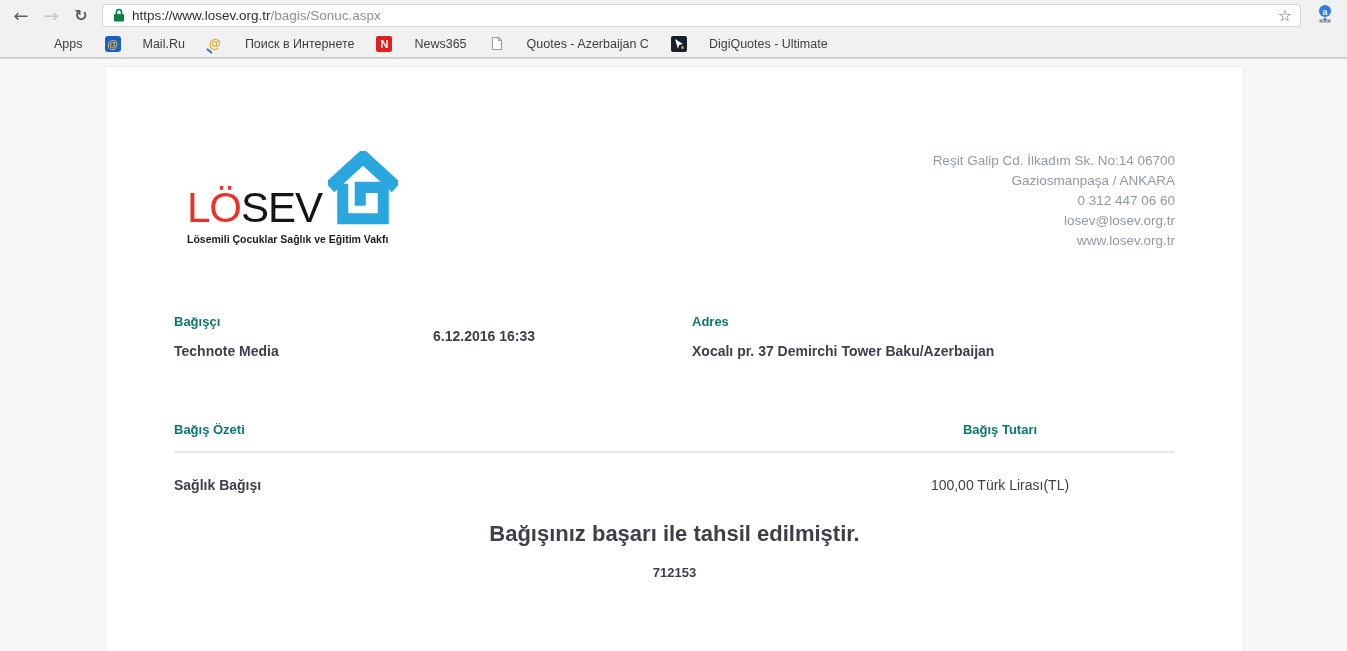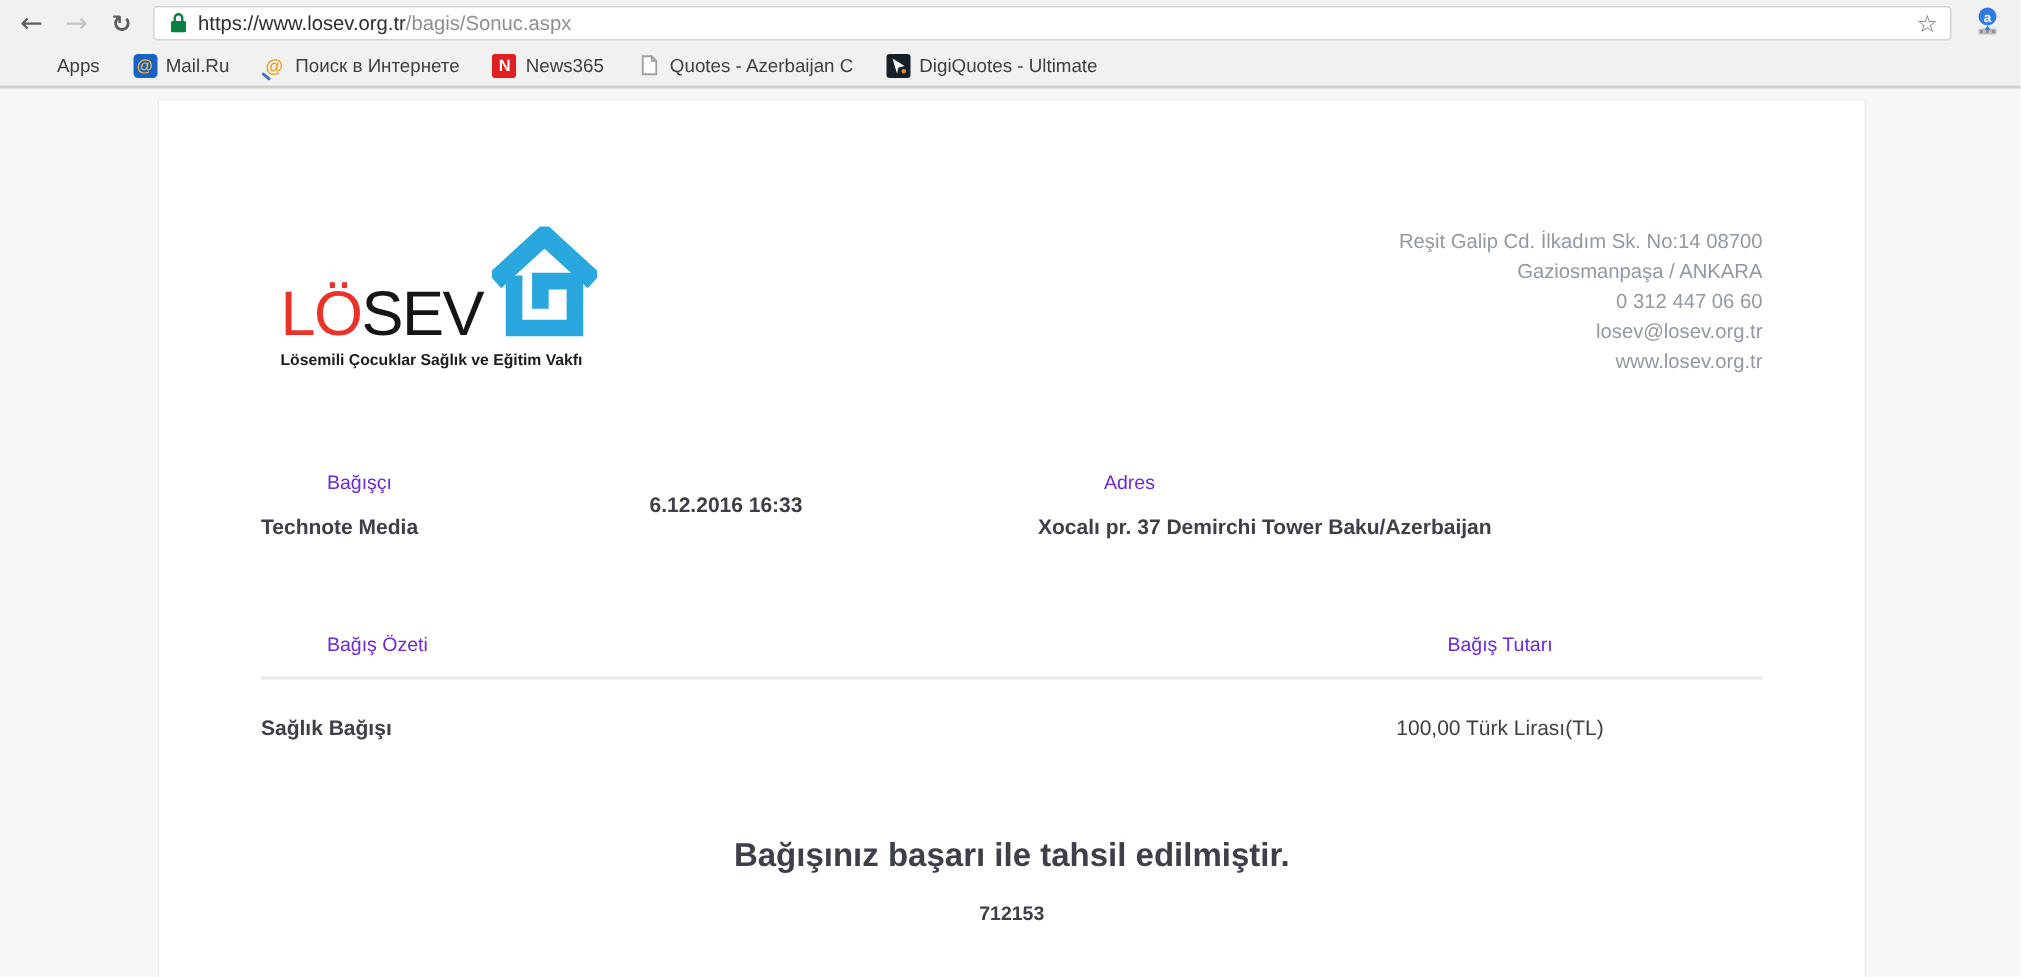--- a/index.html
+++ b/index.html
@@ -29,21 +29,21 @@
     font-family:"DejaVu Sans", sans-serif; font-size:16px; color:#6d7176;
     flex:0 0 auto; cursor:pointer; padding:0 2px;
   }
   .ext-btn { width:26px; height:26px; margin-left:8px; position:relative; cursor:pointer; flex:0 0 auto; }
 
   .bookmarks-bar {
     height:29px; background:#f1f1f2; border-bottom:2px solid #cdcfd1;
     display:flex; align-items:center; padding:0 10px; gap:6px; overflow:hidden;
   }
   .bm-item {
-    display:flex; align-items:center; gap:6px; padding:3px 8px; border-radius:3px;
+    display:flex; align-items:center; gap:22px; padding:3px 8px; border-radius:3px;
     cursor:pointer; flex:0 0 auto;
   }
   .bm-label { font-size:12.5px; color:#3c4043; white-space:nowrap; }
 
   
   .ic { width:16px; height:16px; display:inline-flex; align-items:center; justify-content:center; flex:0 0 auto; }
   .ic-apps { display:grid; grid-template-columns:repeat(3,4px); grid-template-rows:repeat(3,4px); gap:1px; width:14px; height:14px; }
   .ic-apps i { border-radius:1px; }
   .ic-mailru { background:#1861c6; border-radius:3px; color:#f6b73c; font-size:11px; font-weight:bold; }
   .ic-news { background:#e02020; border-radius:2px; color:#fff; font-size:11px; font-weight:bold; }
@@ -67,33 +67,33 @@
   .logo-word .red { color:#e8332a; }
   .logo-word .blk { color:#151515; }
   .logo-house { margin:0 0 -10px 6px; }
   .logo-tagline { font-size:10.5px; font-weight:bold; color:#1c1c1c; margin-top:6px; white-space:nowrap; }
 
   .contact-block { text-align:right; font-size:13.5px; line-height:20px; color:#9299a3; }
 
   .info-row { display:flex; margin-top:63px; }
   .info-col { width:259px; flex:0 0 auto; }
   .info-col.wide { width:auto; }
-  .field-label { font-size:13px; font-weight:normal; color:#6d28d9;margin-left:44px; }
+  .field-label { font-size:13px; font-weight:bold; color:#0f766e; }
   .field-value { font-size:14px; font-weight:bold; color:#3d4048; margin-top:14px; }
 
   .summary-header {
     display:flex; justify-content:space-between; margin-top:63px;
     padding-bottom:14px; border-bottom:2px solid #e9e9ec;
   }
   .amount-col { width:250px; margin-right:50px; text-align:center; flex:0 0 auto; }
   .summary-row { display:flex; justify-content:space-between; margin-top:24px; }
   .summary-item { font-size:14px; font-weight:bold; color:#3d4048; }
   .summary-amount { font-size:14px; color:#3d4048; }
 
-  .result-message { margin-top:64px; text-align:center; font-size:22px; font-weight:bold; color:#3d4048; }
+  .result-message { margin-top:28px; text-align:center; font-size:22px; font-weight:bold; color:#3d4048; }
   .receipt-number { margin-top:18px; text-align:center; font-size:13px; font-weight:bold; color:#3d4048; }
 </style>
 </head>
 <body>
 
 <div class="toolbar">
   <div class="nav-btn">←</div>
   <div class="nav-btn disabled">→</div>
   <div class="nav-btn reload">↻</div>
 
@@ -186,21 +186,21 @@
             <svg width="70" height="82" viewBox="0 0 76 86">
               <path d="M2 38 L38 5 L74 38" fill="none" stroke="#2aa7de" stroke-width="14"></path>
               <path d="M16 34 L16 72 L60 72 L60 38 L35 38 L35 58" fill="none" stroke="#2aa7de" stroke-width="12"></path>
             </svg>
           </span>
         </div>
         <div class="logo-tagline">Lösemili Çocuklar Sağlık ve Eğitim Vakfı</div>
       </div>
 
       <div class="contact-block">
-        <div>Reşit Galip Cd. İlkadım Sk. No:14 08700</div>
+        <div>Reşit Galip Cd. İlkadım Sk. No:14 06700</div>
         <div>Gaziosmanpaşa / ANKARA</div>
         <div>0 312 447 06 60</div>
         <div>losev@losev.org.tr</div>
         <div>www.losev.org.tr</div>
       </div>
     </div>
 
     <div class="info-row">
       <div class="info-col">
         <div class="field-label">Bağışçı</div>

